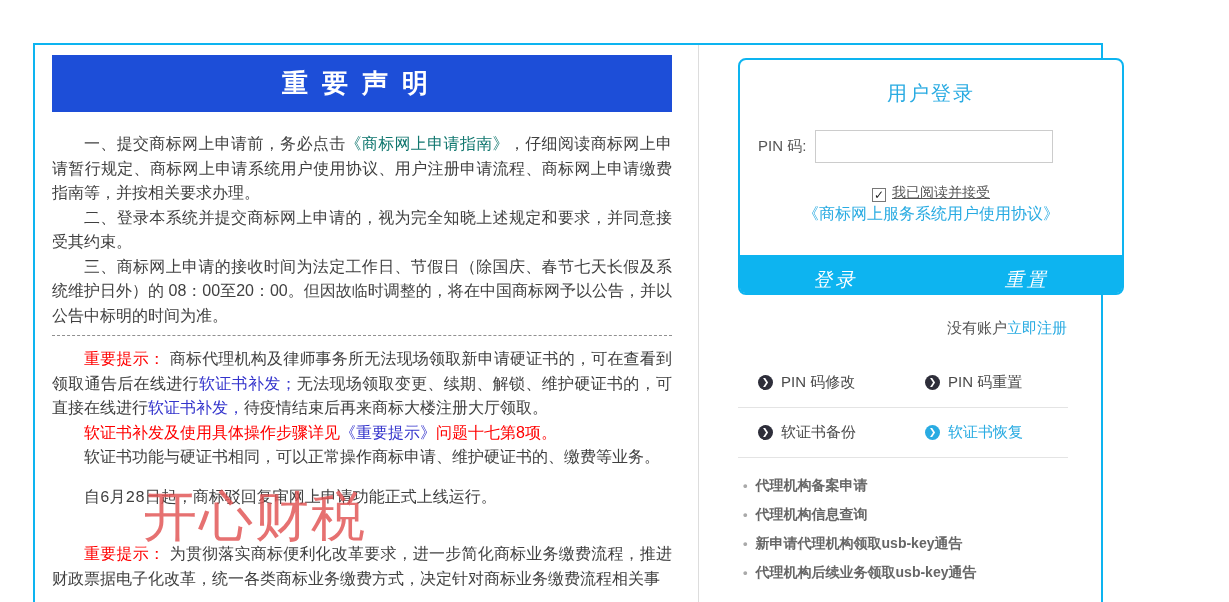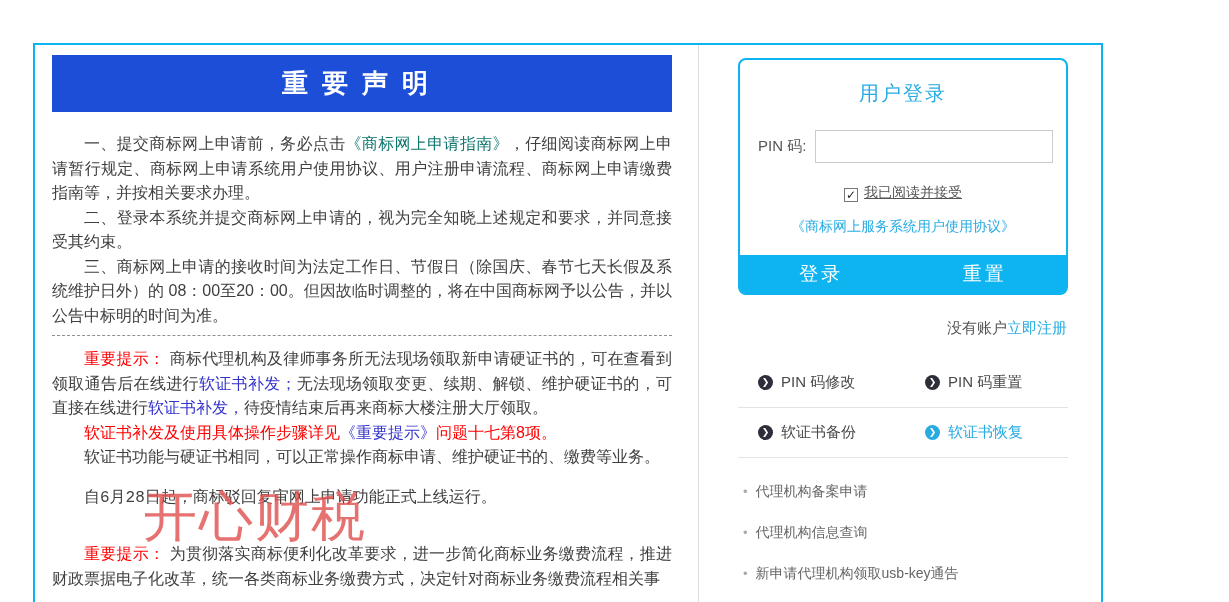--- a/index.html
+++ b/index.html
@@ -23,54 +23,54 @@
   .watermark { position:absolute; left:108px; top:436px; font-size:54px;
                font-family:"DejaVu Serif","Liberation Serif",serif;
                color:rgba(225,82,82,0.82); letter-spacing:2px; white-space:nowrap;
                pointer-events:none; }
 
   
   .v-line { position:absolute; left:663px; top:0; width:1px; height:600px; background:#ddd; }
 
   
   .right-col { position:absolute; left:703px; top:13px; width:330px; }
-  .login-box { position:relative; width:330px; height:237px; background:#fff;
+  .login-box { position:relative; width:386px; height:237px; background:#fff;
                border:2px solid #0db4f0; border-radius:8px; }
   .login-title { margin-top:20px; text-align:center; color:#29abe2; font-size:20px; letter-spacing:2px; }
   .pin-row { display:flex; align-items:center; margin-top:23px; padding-left:18px; }
   .pin-label { font-size:15px; color:#555; margin-right:9px; white-space:nowrap; }
   .pin-input { width:238px; height:33px; border:1px solid #ccc; background:#fff;
                font-size:15px; padding:0 6px; outline:none; }
   .agree-row { margin-top:21px; text-align:center; font-size:14px; color:#555;text-decoration:underline; }
   .checkbox { display:inline-block; width:14px; height:14px; border:1px solid #777;
               background:#fff; vertical-align:-2px; margin-right:6px; text-align:center;
               line-height:13px; font-size:12px; color:#222; }
-  .agreement-link { margin-top:16px; text-align:center; font-size:14px; color:#29abe2; cursor:pointer; }
+  .agreement-link { margin-top:2px; text-align:center; font-size:16px; color:#29abe2; cursor:pointer; }
   .btn-bar { position:absolute; left:0; right:0; bottom:0; height:38px; background:#0db4f0;
-             border-radius:0 0 5px 5px; display:flex; align-items:center; }
+             border-radius:0 0 5px 5px; display:flex; align-items:flex-end;font-style:italic; }
   .btn-bar .half { flex:1; display:flex; align-items:center; justify-content:center;
                    color:#fff; font-size:19px; letter-spacing:3px; cursor:pointer; }
   .btn-div { width:1px; background:rgba(255,255,255,0.75); margin:6px 0; }
 
   .register-row { margin-top:24px; text-align:right; font-size:15px; color:#555; padding-right:1px; }
   .register-link { color:#29abe2; cursor:pointer; }
 
   .quick-links { margin-top:20px; }
   .ql-row { display:flex; padding:15px 0 15px 20px; align-items:center; }
   .ql-item { display:flex; align-items:center; font-size:15px; color:#4a4a4a; cursor:pointer; }
   .ql-item.first { width:167px; }
   .ql-icon { display:inline-block; width:15px; height:15px; border-radius:50%;
              background:#2e2e3a; color:#fff; font-size:9px; line-height:15px;
              text-align:center; margin-right:8px; flex:none; }
   .ql-item.hl { color:#29abe2; }
   .ql-item.hl .ql-icon { background:#29abe2; }
   .ql-divider { border:none; border-top:1px solid #e4e4e4; height:0; }
 
   .notices { margin-top:13px; list-style:none; }
-  .notices li { line-height:40px; font-size:14px; color:#666; padding-left:5px; cursor:pointer; }
+  .notices li { line-height:28px; font-size:14px; color:#666; padding-left:5px; cursor:pointer;font-weight:bold; }
   .bullet { color:#aaa; margin-right:8px; font-size:13px; }
 </style>
 </head>
 <body>
 
 <div class="outer">
 
   <div class="banner">重要声明</div>
 
   <div class="statement">

